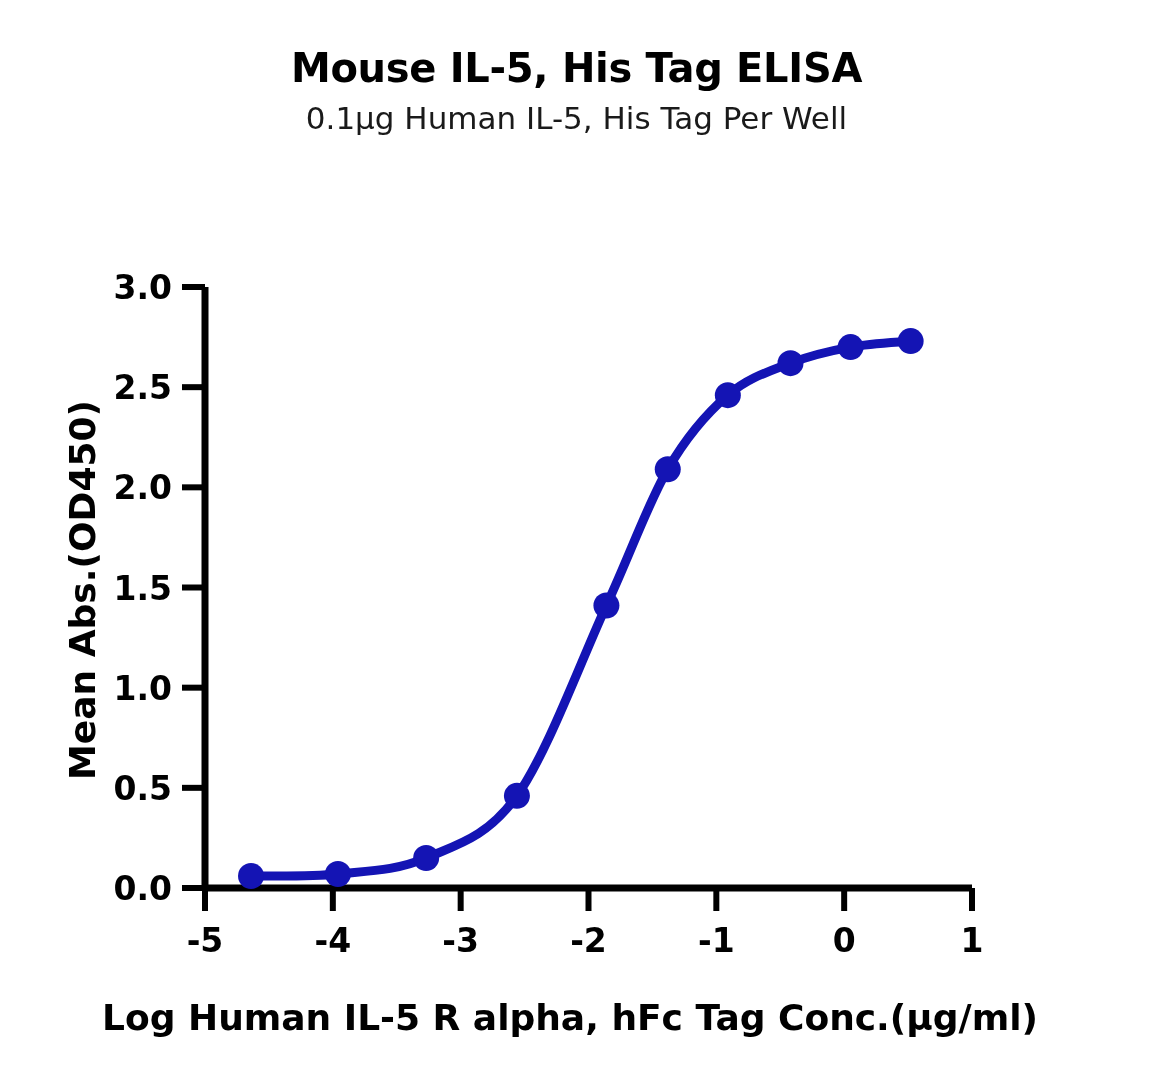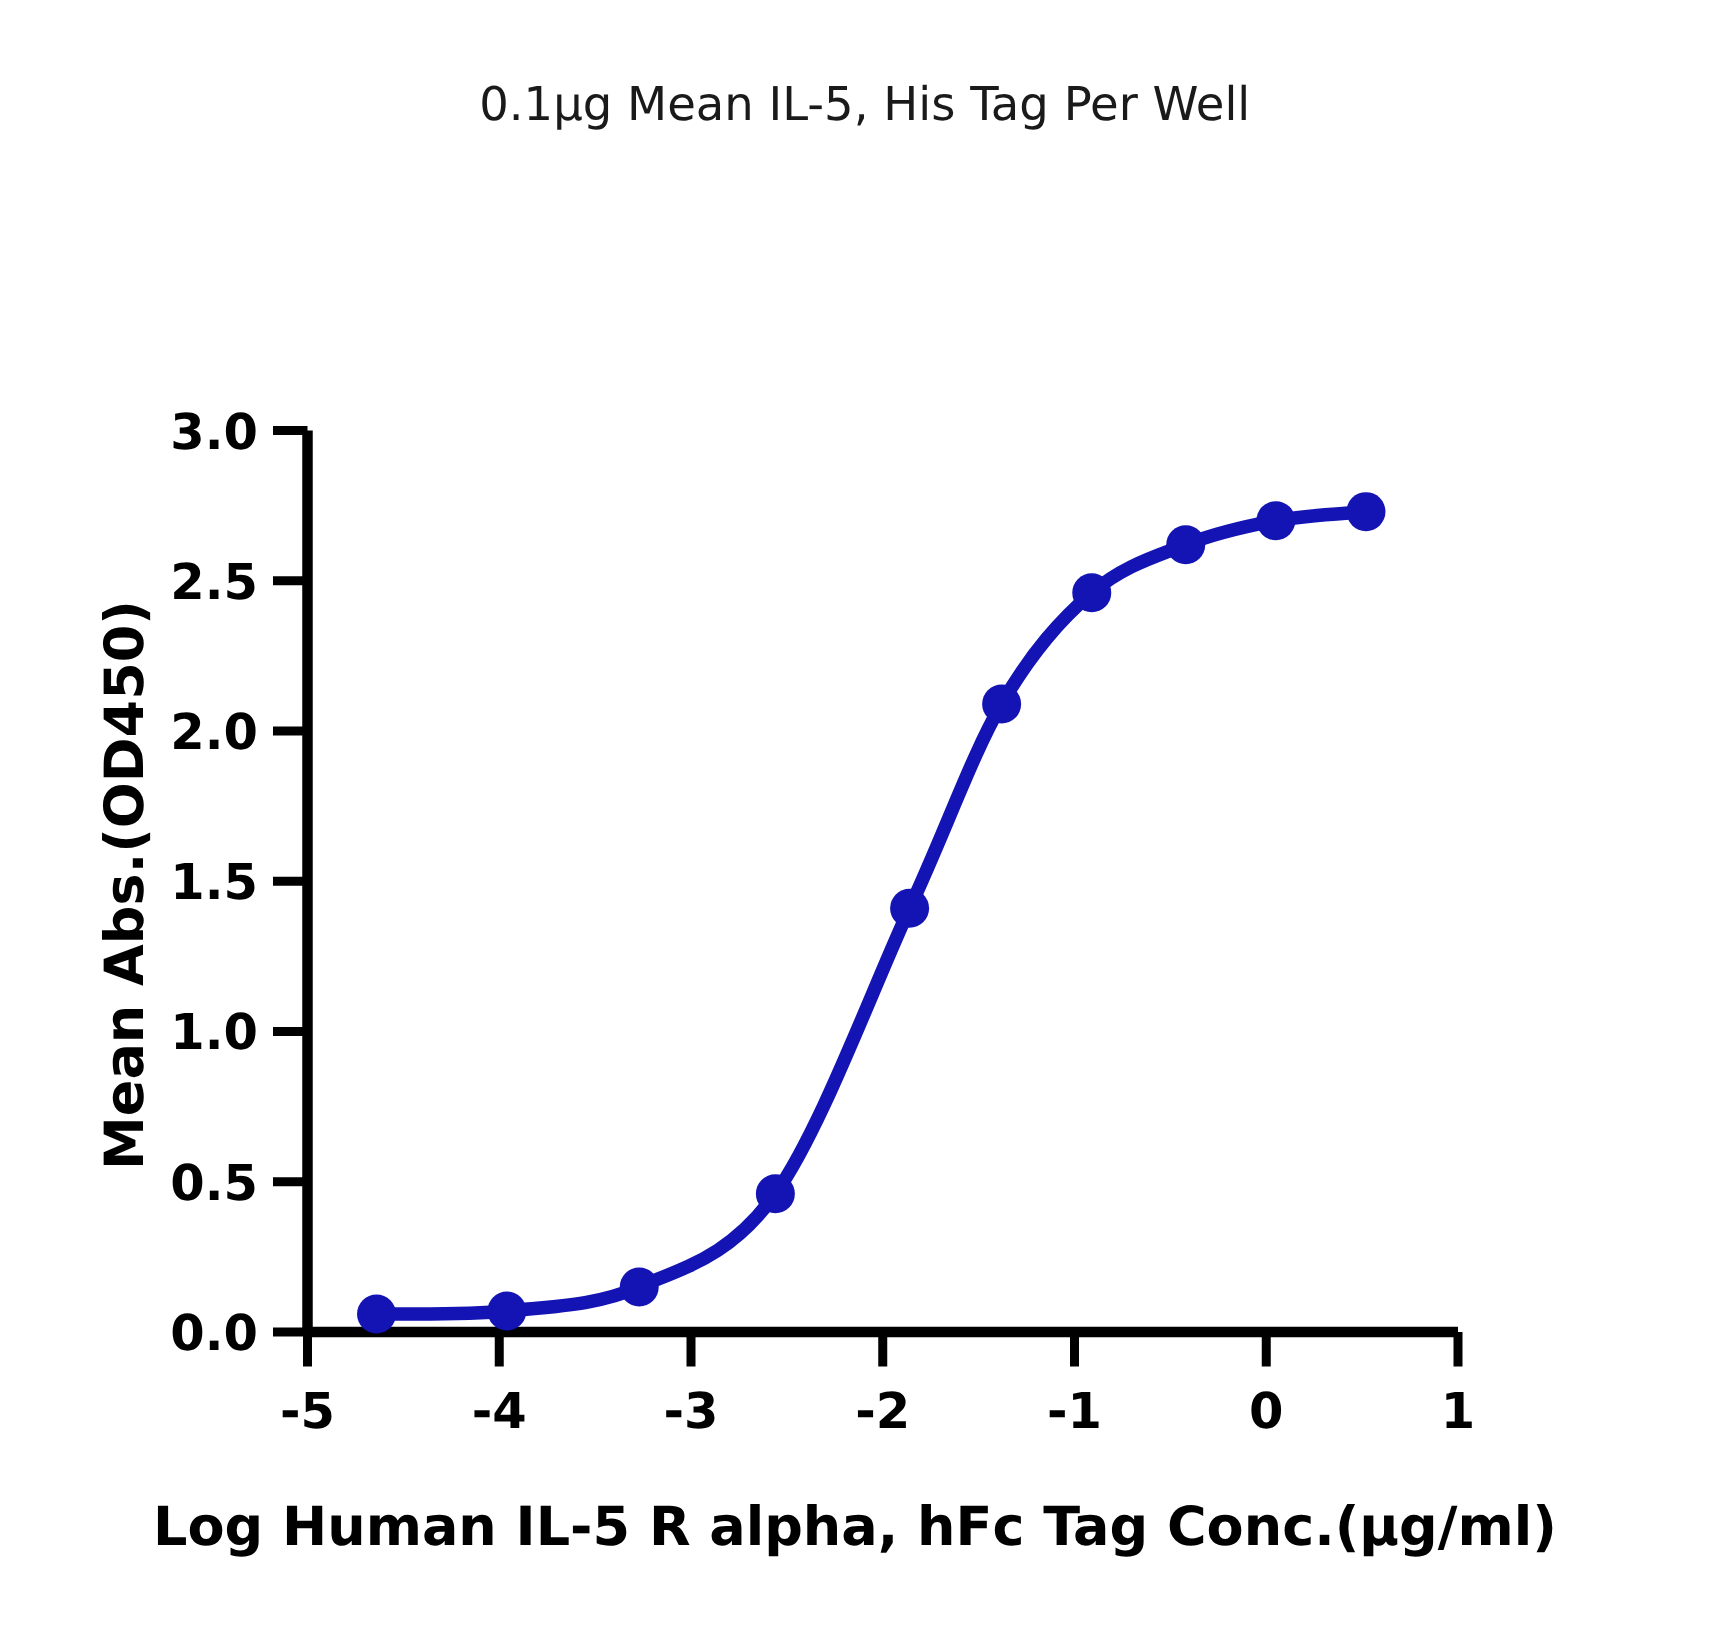--- a/index.html
+++ b/index.html
@@ -79,21 +79,22 @@
   .series-marker {
     stroke: none;
   }
 </style>
 </head>
 <body>
 
 <div id="figure">
 
   <div class="titles">
-    <div id="chart-subtitle">0.1μg Mean IL-5, His Tag Per Well</div>
+    <div id="chart-title">Mouse IL-5, His Tag ELISA</div>
+    <div id="chart-subtitle">0.1μg Human IL-5, His Tag Per Well</div>
   </div>
 
   <svg id="plot-svg" width="1153" height="1086" viewBox="0 0 1153 1086">
 
     <text class="axis-title" x="95" y="590" text-anchor="middle" transform="rotate(-90 95 590)">Mean Abs.(OD450)</text>
 
     <text class="axis-title" x="570" y="1030" text-anchor="middle">Log Human IL-5 R alpha, hFc Tag Conc.(μg/ml)</text>
 
     <path class="axis-line" d="M 205 287 L 205 888"></path>
     <path class="axis-line" d="M 202 888 L 972 888"></path>

